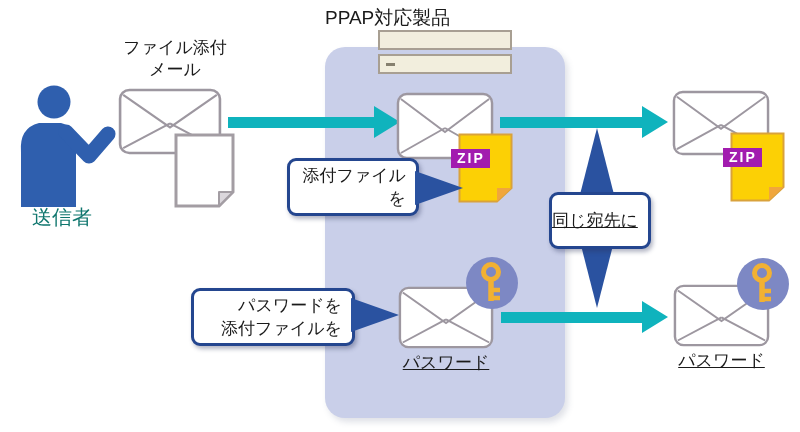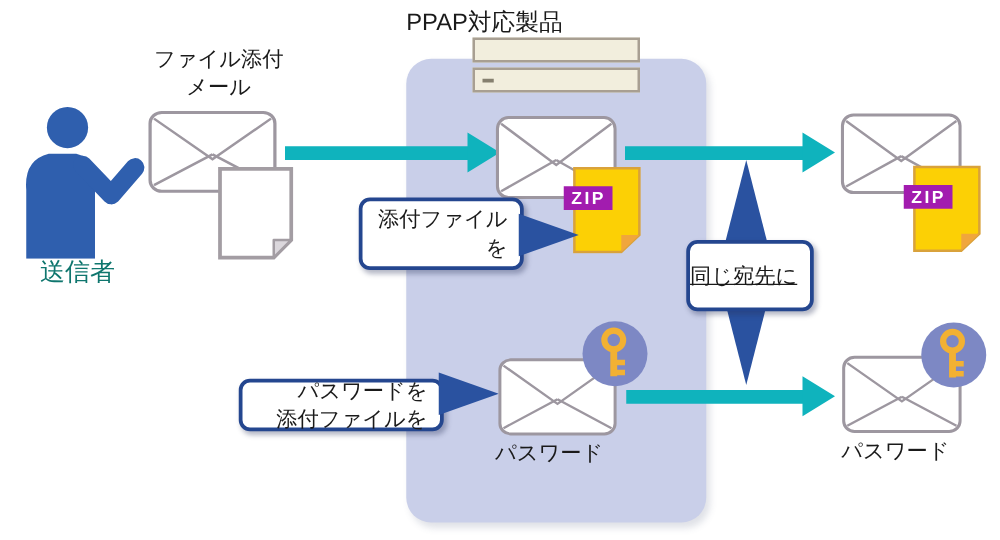--- a/index.html
+++ b/index.html
@@ -12,21 +12,21 @@
   
   .panel{
     left:325px;top:47px;width:240px;height:371px;background:#c9cfe9;border-radius:20px;
     box-shadow:3px 4px 6px rgba(80,90,120,0.18);
   }
 
   
   .title{left:325px;top:5px;width:240px;font-size:19px;font-weight:500;}
   .mail-label{left:108px;top:37px;width:134px;text-align:center;font-size:17px;line-height:22px;font-weight:500;}
   .sender-label{left:8px;top:204px;width:108px;text-align:center;font-size:20px;font-weight:500;color:#0f766e;}
-  .pw-label{ font-size:17px;font-weight:500;}
+  .pw-label{ text-align:center;font-size:17px;font-weight:500;text-decoration:underline;}
 
   
   .appliance{left:378px;top:30px;width:134px;height:44px;display:flex;flex-direction:column;justify-content:space-between;}
   .appl-slab{box-sizing:border-box;height:20px;background:#f2eedd;border:2px solid #a89f92;}
   .appl-dash{display:block;width:9px;height:3px;background:#86806f;margin:7px 0 0 6px;}
 
   
   .arrow{height:33px;}
   .arrow-shaft{position:absolute;top:11px;left:0;height:11px;background:#0fb3bd;}
   .arrow-head{position:absolute;top:0;width:0;height:0;border-top:16px solid transparent;border-bottom:16px solid transparent;border-left:26px solid #0fb3bd;}
@@ -112,21 +112,21 @@
       <path d="M53.5,55 L39,55 L39,68.5 Z" fill="#f0a63c"></path>
     </svg>
     <div class="zip-badge">ZIP</div>
   </div>
 
   <div class="abs callout right" style="left:287px;top:158px;width:132px;height:58px;">
     <div>添付ファイルを</div>
   </div>
   <div class="abs pointer" style="left:415px;top:171px;"></div>
 
-  <div class="abs callout right" style="left:191px;top:288px;width:164px;height:42px;margin-top:15px;">
+  <div class="abs callout right" style="left:191px;top:288px;width:164px;height:58px;">
     <div>パスワードを</div>
     <div>添付ファイルを</div>
   </div>
   <div class="abs pointer" style="left:351px;top:298px;"></div>
 
   <div class="abs" style="left:398px;top:286px;width:96px;height:63px;">
     <svg width="96" height="63" viewBox="0 0 100 68" preserveAspectRatio="none">
       <rect x="2" y="2" width="96" height="64" rx="9" fill="#fff" stroke="#9d97a0" stroke-width="2.5"></rect>
       <path d="M5,7 L50,40 L95,7" fill="none" stroke="#9d97a0" stroke-width="2"></path>
       <path d="M5,61 L50,36 M95,61 L50,36" fill="none" stroke="#9d97a0" stroke-width="2"></path>

